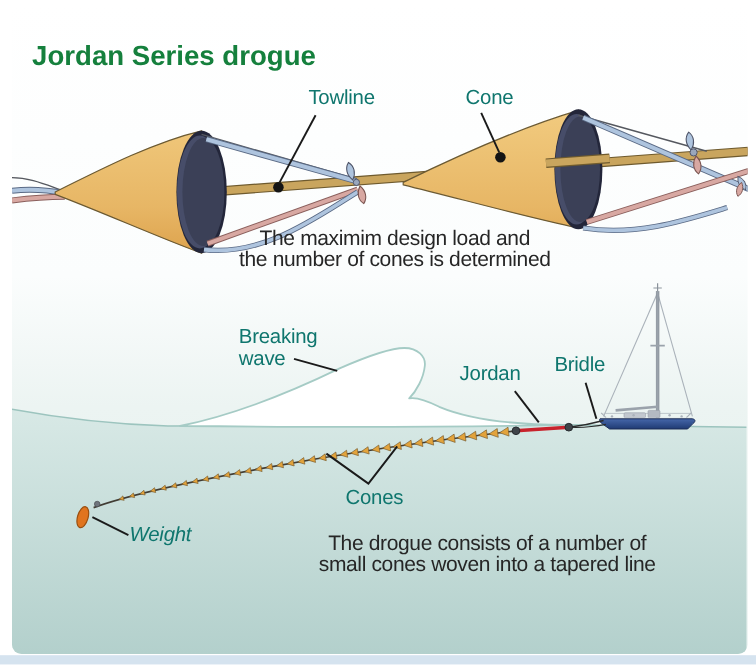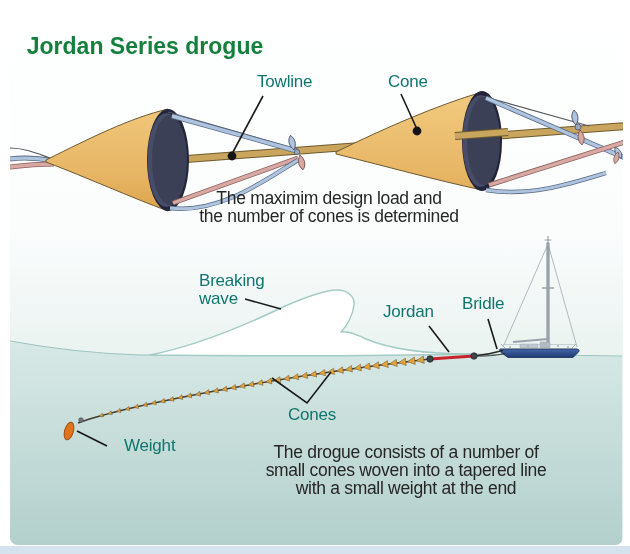--- a/index.html
+++ b/index.html
@@ -226,26 +226,25 @@
     <span>Breaking</span>
     <span>wave</span>
   </div>
 
   <div class="lbl" style="left:383px;top:303px;">Jordan</div>
 
   <div class="lbl" style="left:462px;top:295px;text-align:center;">Bridle</div>
 
   <div class="lbl" id="lbl-cones" style="left:312px;top:406px;">Cones</div>
 
-  <div class="lbl" style="left:124px;top:437px;">Weight</div>
+  <div class="lbl" style="left:108px;top:437px;font-style:italic;">Weight</div>
 
   <div class="cap" style="left:329px;top:189px;">
     <span>The maximim design load and</span>
     <span>the number of cones is determined</span>
   </div>
 
   <div class="cap" style="left:406px;top:443px;">
     <span>The drogue consists of a number of</span>
     <span>small cones woven into a tapered line</span>
-    <span>with a small weight at the end</span>
   </div>
 
 </div>
 
 </body></html>

